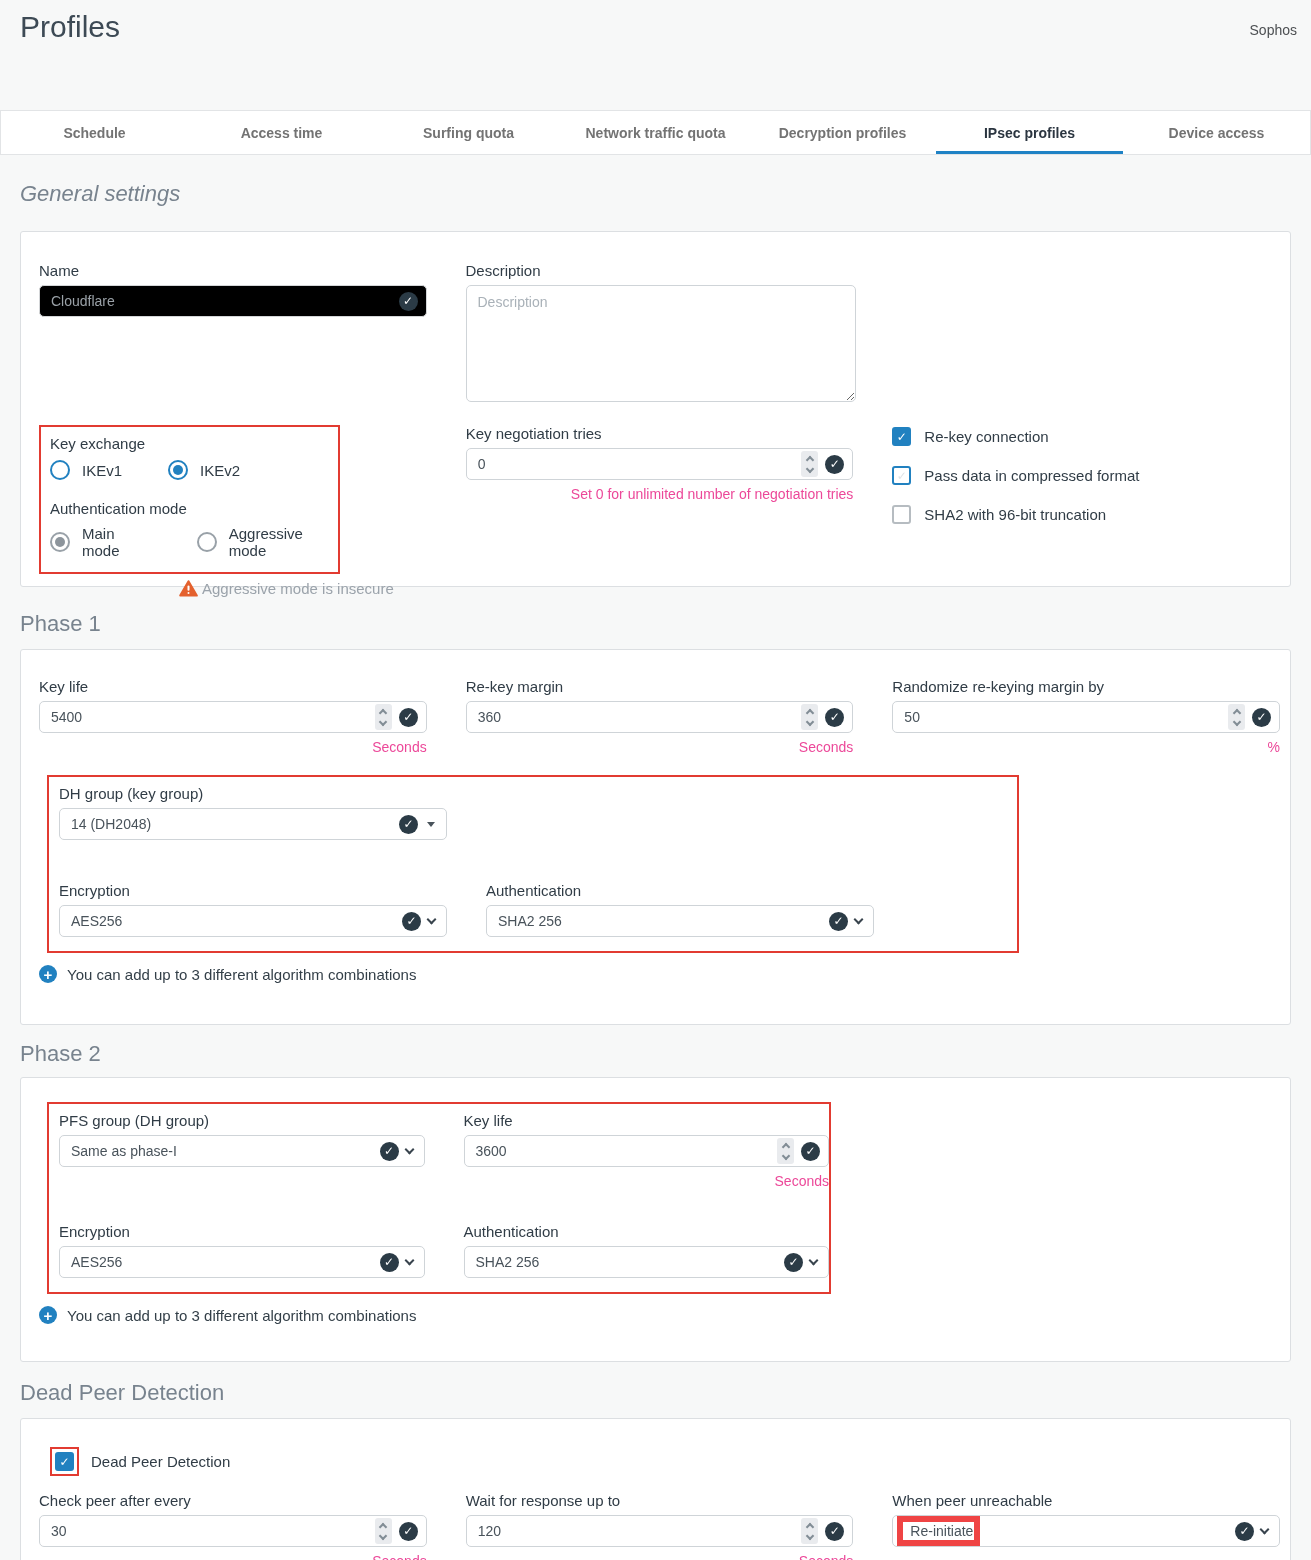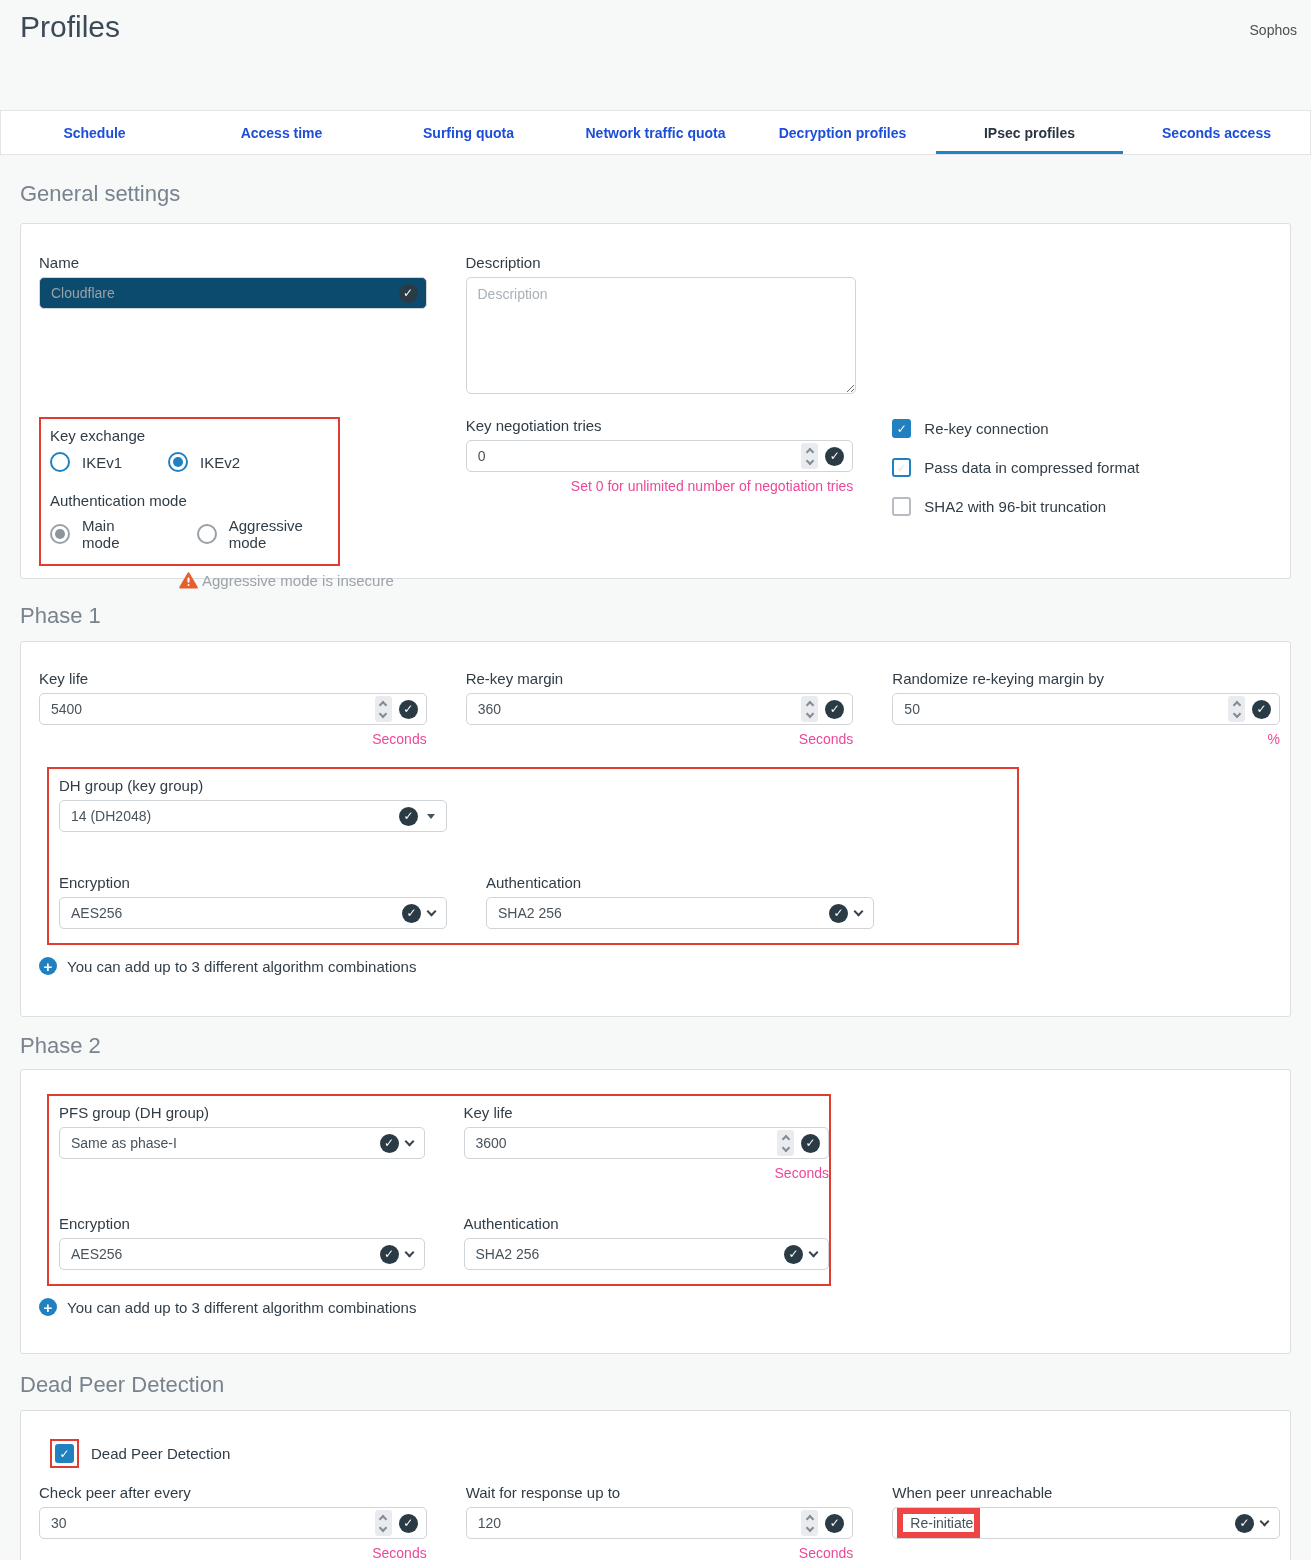--- a/index.html
+++ b/index.html
@@ -18,42 +18,42 @@
   .pill { width:330px; height:21px; border-radius:3px; overflow:hidden; }
   .pill-inner { width:100%; height:100%;
     background:linear-gradient(90deg,#dfe8f2 0%,#cfdcec 18%,#e2eaf3 34%,#d5e1ee 52%,#e4ecf4 70%,#d8e3ef 88%,#e7eef5 100%);
     filter:blur(3px); }
   .caret-down { width:0; height:0; border:5px solid transparent; border-top:7px solid #2e6ea9; margin-top:5px; }
   .brand { margin-top:8px; font-size:14px; color:#4c4f52; }
   .cam-icon { display:inline-flex; }
   
   .tabs { display:flex; height:45px; background:#fff; border:1px solid #e2e4e6; }
   .tab { flex:1; display:flex; align-items:center; justify-content:center;
-    font-size:14px; font-weight:700; color:#1d4ed8; cursor:pointer;
+    font-size:14px; font-weight:700; color:#737373; cursor:pointer;
     border-top:3px solid transparent; border-bottom:3px solid transparent; }
   .tab.active { color:#2b3540; border-bottom-color:#1f82c5; }
   
   .sect-heading { font-size:22px; font-weight:400; color:#78838e; margin-left:20px; }
-  .h-gs { margin-top:26px; margin-bottom:16px; }
+  .h-gs { margin-top:26px; margin-bottom:24px;font-style:italic; }
   .h-p1 { margin-top:24px; margin-bottom:12px; }
   .h-p2 { margin-top:16px; margin-bottom:10px; }
   .h-dpd { margin-top:18px; margin-bottom:12px; }
   .panel { background:#fff; border:1px solid #dcdfe2; border-radius:3px; margin:0 20px; }
   .panel-gs { height:356px; padding:30px 10px 0 18px; }
   .panel-p1 { height:376px; padding:28px 10px 0 18px; }
   .panel-p2 { height:285px; padding:24px 10px 0 18px; }
   .panel-dpd { height:220px; padding:28px 10px 0 18px; }
   
   .frow { display:flex; gap:39px; }
   .col { width:388px; }
   .flabel { font-size:15px; color:#303c46; margin-bottom:6px; }
   .input { height:32px; background:#fff; border:1px solid #cfd4d8; border-radius:5px;
     display:flex; align-items:center; padding:0 8px 0 11px; font-size:14px; color:#49535b; cursor:text; }
   .input .val { flex:1; }
-  .input.disabled { background:#0c4a6e; border-color:#d4d6d8; color:#9aa1a7; cursor:default; }
+  .input.disabled { background:#000000; border-color:#d4d6d8; color:#9aa1a7; cursor:default; }
   .selectbox { cursor:pointer; }
   .helper { text-align:right; font-size:14px; color:#ec4899; margin-top:6px; }
   .tarea { width:390px; height:117px; border:1px solid #cfd4d8; border-radius:5px;
     padding:8px 11px; font-family:inherit; font-size:14px; color:#49535b; resize:both; background:#fff; }
   .tarea::placeholder { color:#a9b1b8; }
   
   .spinner { width:17px; height:26px; background:#e9ebee; border-radius:3px;
     display:flex; flex-direction:column; align-items:center; justify-content:center; gap:3px; margin-right:7px; cursor:pointer; }
   .chev { display:inline-block; width:6px; height:6px; border-right:2px solid #828d95; border-bottom:2px solid #828d95; }
   .chev.up { transform:rotate(-135deg); margin-top:3px; }
@@ -102,21 +102,21 @@
   </div>
 </div>
 
 <nav class="tabs">
   <div class="tab">Schedule</div>
   <div class="tab">Access time</div>
   <div class="tab">Surfing quota</div>
   <div class="tab">Network traffic quota</div>
   <div class="tab">Decryption profiles</div>
   <div class="tab active">IPsec profiles</div>
-  <div class="tab">Seconds access</div>
+  <div class="tab">Device access</div>
 </nav>
 
 <h2 class="sect-heading h-gs">General settings</h2>
 <section class="panel panel-gs">
   <div class="frow">
     <div class="col">
       <div class="flabel">Name</div>
       <div class="input disabled">
         <span class="val">Cloudflare</span>
         <span class="vcheck">✓</span>

